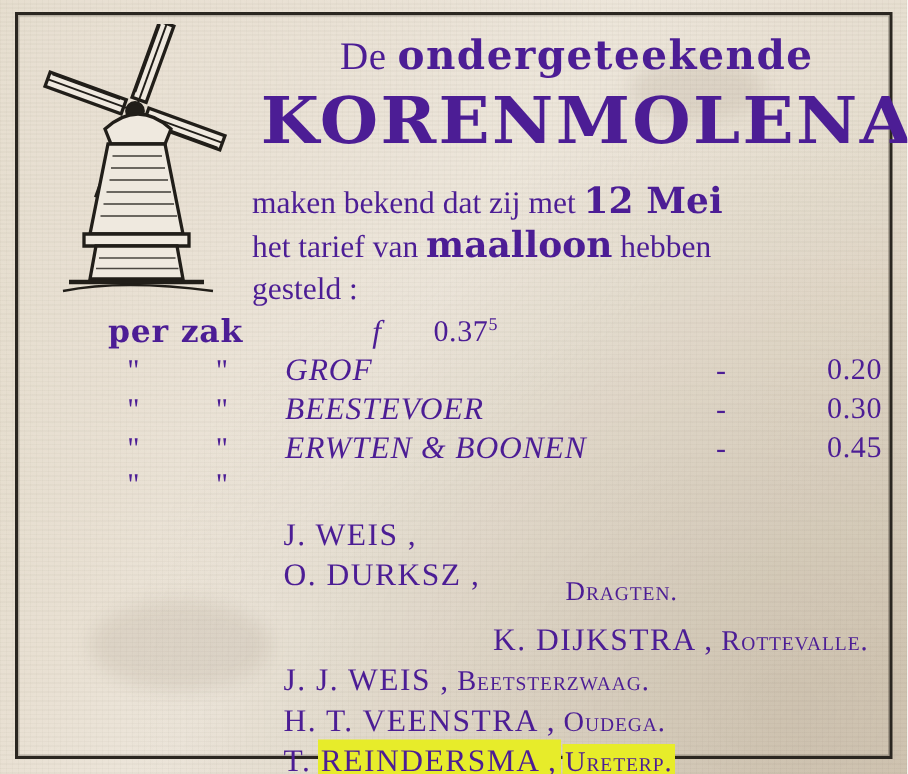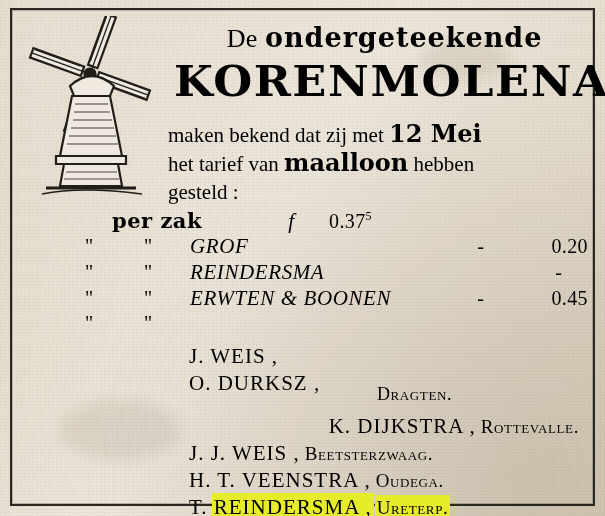--- a/index.html
+++ b/index.html
@@ -7,21 +7,21 @@
     padding: 0;
     background: #ffffff;
   }
   #page {
     position: relative;
     width: 605px;
     height: 516px;
     background: #efe9df;
     overflow: hidden;
     font-family: "Liberation Serif", serif;
-    color: #000000;
+    color: #4c1d95;
   }
   
   #page::before {
     content: "";
     position: absolute;
     inset: 0;
     background:
       radial-gradient(ellipse at 12% 8%, rgba(255,255,255,0.55), rgba(255,255,255,0) 55%),
       radial-gradient(ellipse at 88% 92%, rgba(120,105,80,0.18), rgba(255,255,255,0) 60%),
       linear-gradient(120deg, rgba(226,215,196,0.55), rgba(243,238,228,0.2) 45%, rgba(221,210,190,0.5));
@@ -127,21 +127,20 @@
     display: flex;
     align-items: baseline;
     height: 26px;
   }
   .c-per {
     width: 118px;
     font-family: "DejaVu Serif", serif;
     font-weight: bold;
     font-size: 21px;
     letter-spacing: 0.5px;
-    margin-left: 40px;
   }
   .dits {
     display: flex;
     width: 118px;
   }
   .dit1 { width: 34px; text-align: center; }
   .dit2 { width: 84px; text-align: center; }
   .c-item {
     flex: 1;
     font-style: italic;
@@ -306,23 +305,24 @@
         <div class="c-dash">-</div>
         <div class="c-f"></div>
         <div class="c-price"><span>0.20</span><sup></sup></div>
       </div>
 
       <div class="prow">
         <div class="dits">
           <span class="dit1">"</span>
           <span class="dit2">"</span>
         </div>
-        <div class="c-item">REINDERSMA</div>
+        <div class="c-item">BEESTEVOER</div>
         <div class="c-dash">-</div>
         <div class="c-f"></div>
+        <div class="c-price"><span>0.30</span><sup></sup></div>
       </div>
 
       <div class="prow">
         <div class="dits">
           <span class="dit1">"</span>
           <span class="dit2">"</span>
         </div>
         <div class="c-item">ERWTEN &amp; BOONEN</div>
         <div class="c-dash">-</div>
         <div class="c-f"></div>

